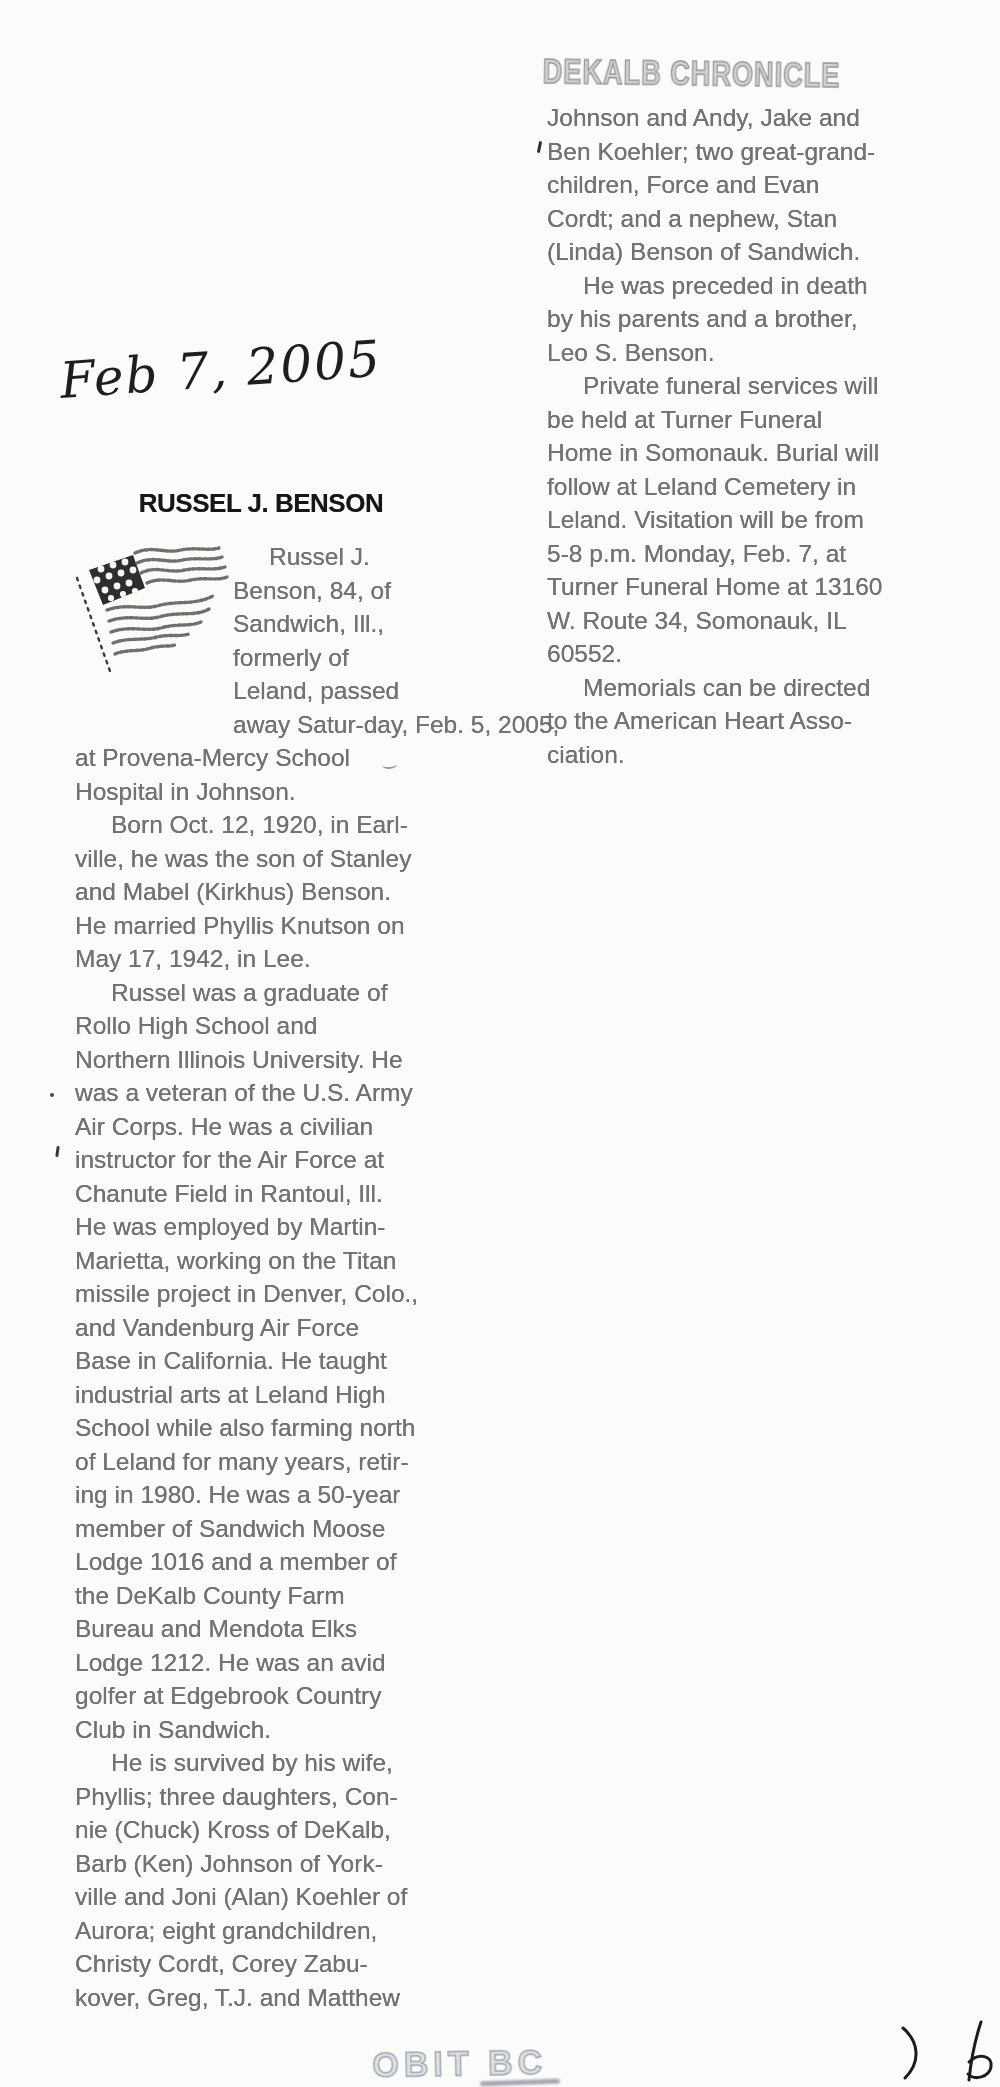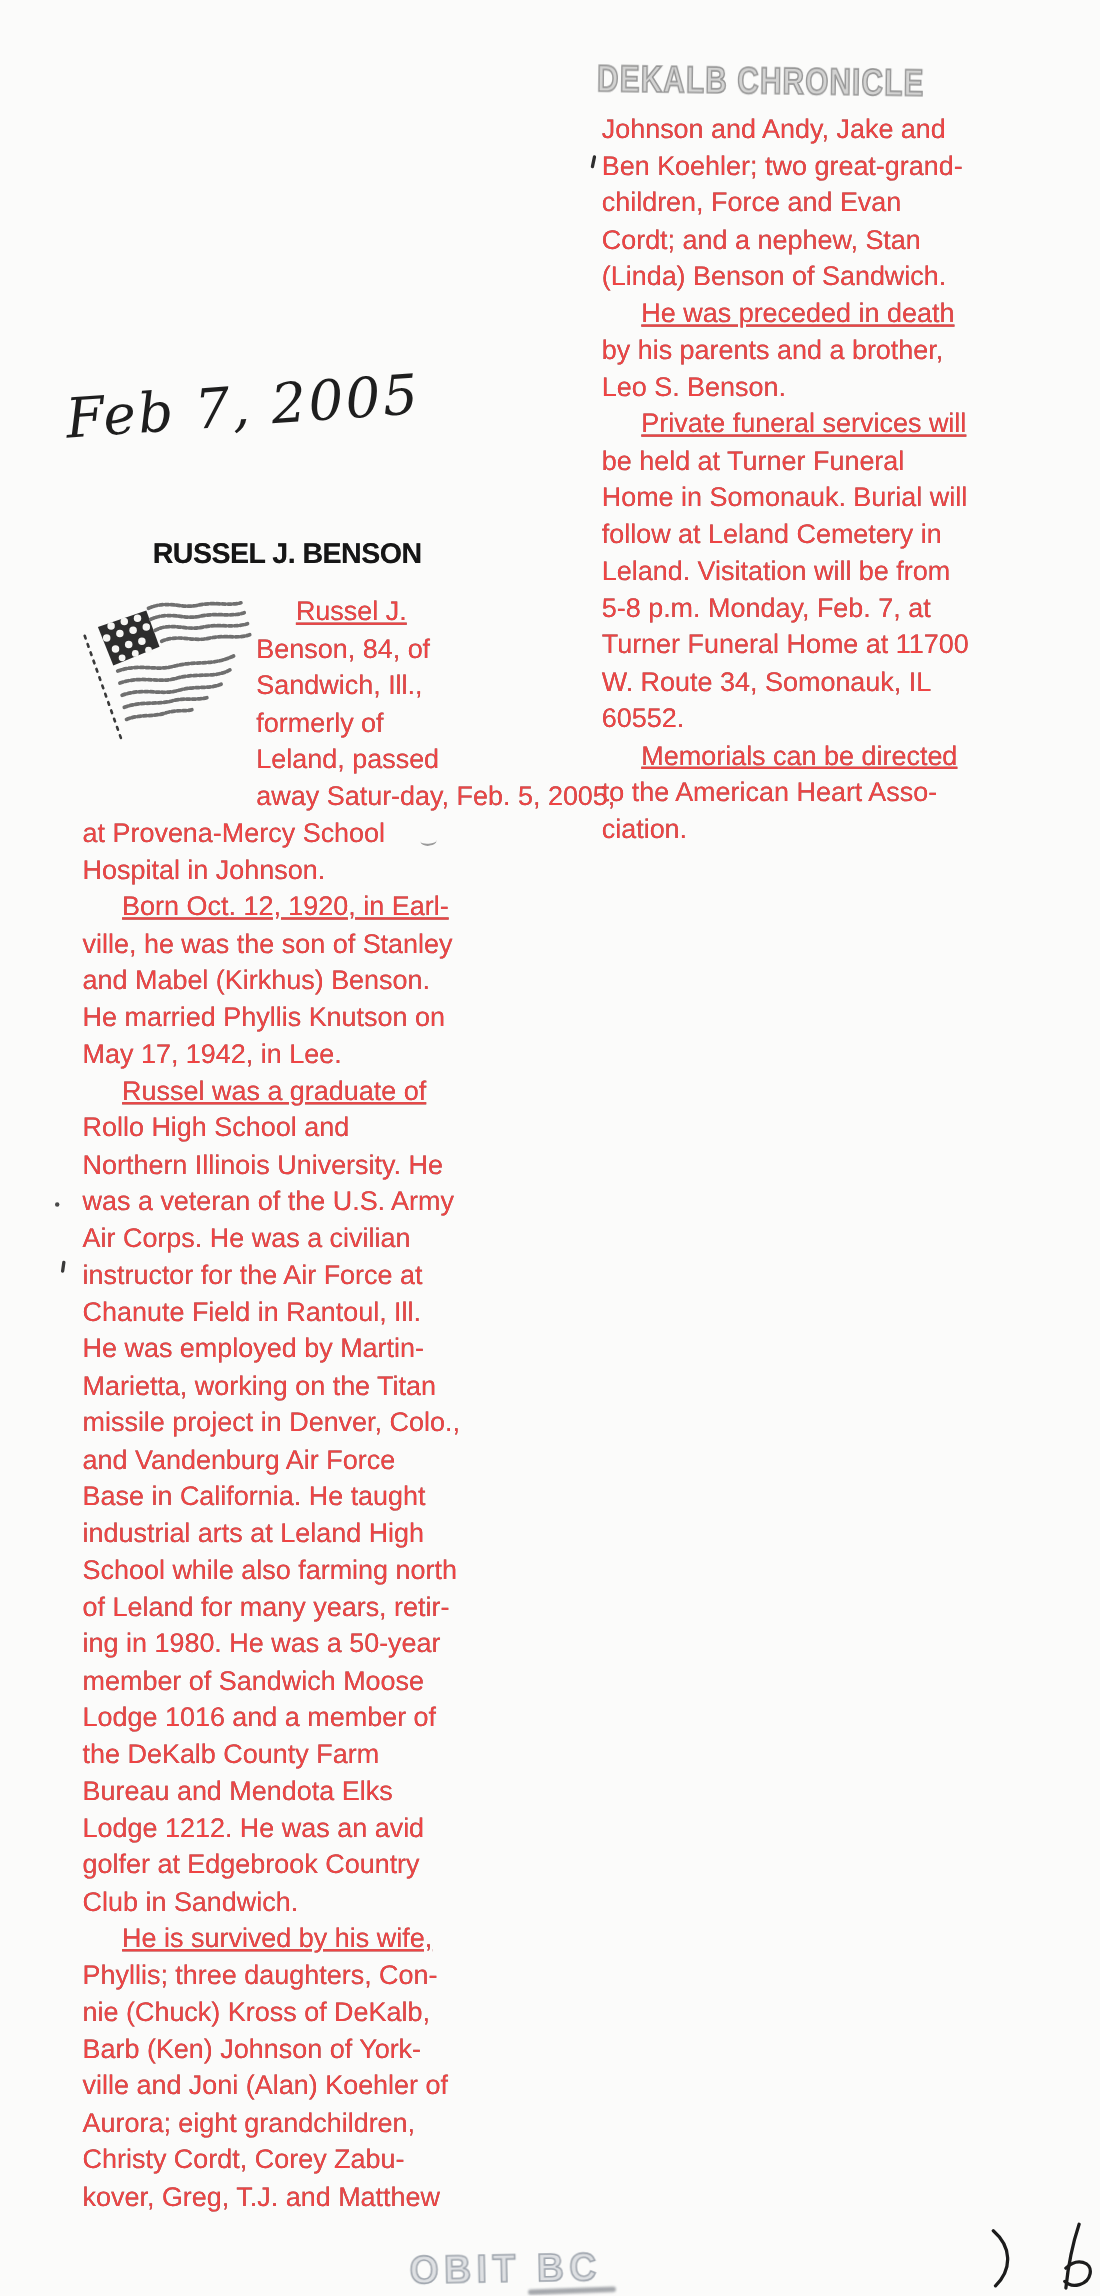--- a/index.html
+++ b/index.html
@@ -33,29 +33,29 @@
 
   .title{
     position:absolute;left:75px;top:488px;width:372px;margin:0;
     text-align:center;
     font-size:26px;font-weight:bold;letter-spacing:-0.5px;
     color:#161616;
     text-shadow:0 0 0.6px rgba(10,10,10,0.6);
     white-space:nowrap;
   }
 
-  .col{position:absolute;color:#ef4444;}
+  .col{position:absolute;color:#737373;}
   .left-col{left:75px;top:540px;width:372px;}
   .right-col{left:547px;top:101px;width:366px;}
 
   .line{
     font-size:24.5px;line-height:33.5px;white-space:nowrap;
     text-shadow:0 0 0.55px rgba(15,15,15,0.65);
   }
-  .line.indent{text-indent:36px;text-decoration:underline;}
+  .line.indent{text-indent:36px;}
 
   .flagbox{float:left;width:158px;height:170px;}
   .flagbox svg{margin-left:-12px;margin-top:2px;display:block;}
 
   
   .stamp-obit{
     position:absolute;left:372px;top:2044px;
     font-size:34px;font-weight:bold;letter-spacing:5px;
     color:rgba(156,163,173,0.30);
     -webkit-text-stroke:1.4px rgba(140,148,158,0.8);
@@ -187,21 +187,21 @@
         <div class="line">(Linda) Benson of Sandwich.</div>
         <div class="line indent">He was preceded in death</div>
         <div class="line">by his parents and a brother,</div>
         <div class="line">Leo S. Benson.</div>
         <div class="line indent">Private funeral services will</div>
         <div class="line">be held at Turner Funeral</div>
         <div class="line">Home in Somonauk. Burial will</div>
         <div class="line">follow at Leland Cemetery in</div>
         <div class="line">Leland. Visitation will be from</div>
         <div class="line">5-8 p.m. Monday, Feb. 7, at</div>
-        <div class="line">Turner Funeral Home at 11700</div>
+        <div class="line">Turner Funeral Home at 13160</div>
         <div class="line">W. Route 34, Somonauk, IL</div>
         <div class="line">60552.</div>
         <div class="line indent">Memorials can be directed</div>
         <div class="line">to the American Heart Asso-</div>
         <div class="line">ciation.</div>
       </div>
   </div>
 
   <div class="stamp-obit">OBIT BC</div>
   <div class="bottom-smudge"></div>

